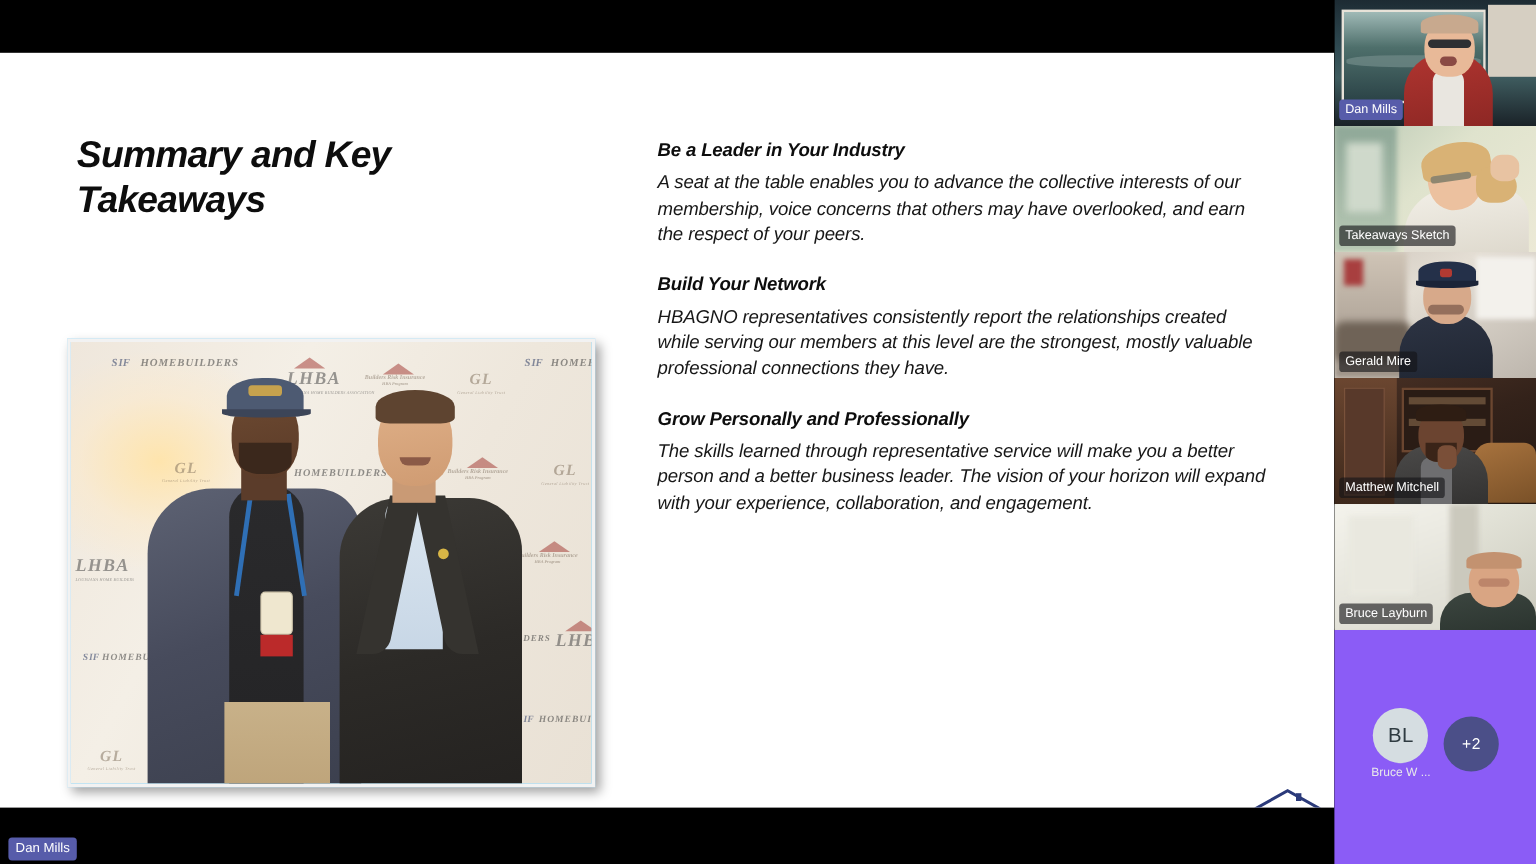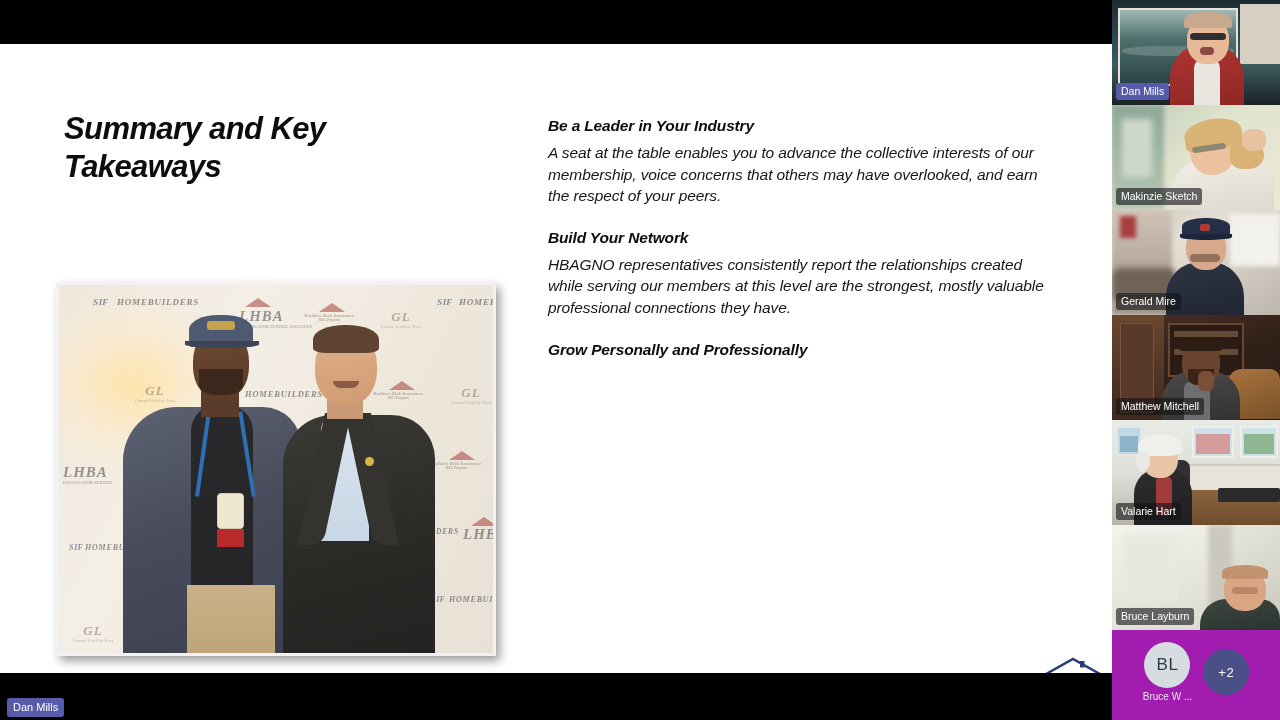--- a/index.html
+++ b/index.html
@@ -107,21 +107,21 @@
     font-size: 10.5px; line-height: 14px; color: #fff;
     background: rgba(20,20,22,0.62);
     padding: 1px 5px 2px 5px; border-radius: 3px;
     max-width: 156px; overflow: hidden; text-overflow: ellipsis; white-space: nowrap;
   }
   .tile-name.speaking { background: #575caa; }
 
   
   #avatar-row {
     position: relative; width: 168px; flex: 1 1 auto;
-    background: #a21caf; display: flex; align-items: center;
+    background: #8b5cf6; display: flex; align-items: center;
     justify-content: center; gap: 11px; padding-bottom: 6px;
   }
   .av-wrap { display:flex; flex-direction:column; align-items:center; gap:3px; }
   .avatar {
     width: 46px; height: 46px; border-radius: 50%;
     display: flex; align-items: center; justify-content: center;
     font-size: 17px; letter-spacing: .5px; font-weight: 400;
   }
   .avatar.initials { background: #d5dde1; color: #2f3b41; }
   .avatar.more { background: #4b4f88; color: #ffffff; font-size: 13px; }
@@ -222,20 +222,21 @@
         <div class="sec">
           <div class="sec-h">Be a Leader in Your Industry</div>
           <div class="sec-p">A seat at the table enables you to advance the collective interests of our membership, voice concerns that others may have overlooked, and earn the respect of your peers.</div>
         </div>
         <div class="sec">
           <div class="sec-h">Build Your Network</div>
           <div class="sec-p">HBAGNO representatives consistently report the relationships created while serving our members at this level are the strongest, mostly valuable professional connections they have.</div>
         </div>
         <div class="sec">
           <div class="sec-h">Grow Personally and Professionally</div>
+          <div class="sec-p">The skills learned through representative service will make you a better person and a better business leader. The vision of your horizon will expand with your experience, collaboration, and engagement.</div>
         </div>
       </div>
 
       <div id="hba-logo">
         <svg viewBox="0 0 124 80" width="62" height="40" aria-hidden="true">
 
           <path d="M8 36 L62 6 L116 36" fill="none" stroke="#2b3a7a" stroke-width="5"></path>
           <rect x="76" y="10" width="9" height="13" fill="#2b3a7a"></rect>
 
           <g fill="#2b3a7a" font-family="Liberation Serif, serif" font-weight="bold">
@@ -276,21 +277,21 @@
         <div class="obj" style="left:0;top:0;width:52px;height:105px;background:linear-gradient(180deg,#8fa898 0%,#b7c8b4 100%);filter:blur(2px);"></div>
         <div class="obj" style="left:10px;top:14px;width:30px;height:58px;background:#cfd9cb;filter:blur(3px);"></div>
 
         <div class="obj" style="left:58px;top:52px;width:104px;height:56px;background:linear-gradient(170deg,#f2efe7 0%,#ddd8cc 100%);border-radius:40px 24px 0 0;"></div>
         <div class="obj" style="left:78px;top:22px;width:44px;height:48px;background:#ecc19f;border-radius:46% 46% 46% 46%;transform:rotate(-12deg);"></div>
         <div class="obj" style="left:72px;top:14px;width:58px;height:30px;background:#d9b275;border-radius:50% 50% 20% 20%;transform:rotate(-10deg);"></div>
         <div class="obj" style="left:118px;top:34px;width:34px;height:30px;background:#d9b275;border-radius:40% 60% 50% 40%;"></div>
         <div class="obj" style="left:80px;top:40px;width:34px;height:6px;background:#8e8670;border-radius:3px;transform:rotate(-8deg);"></div>
         <div class="obj" style="left:130px;top:24px;width:24px;height:22px;background:#e8c3a2;border-radius:40%;"></div>
       </div>
-      <div class="tile-name">Makinzie Sketch</div>
+      <div class="tile-name">Takeaways Sketch</div>
     </div>
 
     <div class="tile">
       <div class="vid" style="background:linear-gradient(150deg,#cfc7bd 0%,#e4ded4 35%,#bdb6ad 100%);">
         <div class="obj" style="left:0;top:0;width:60px;height:105px;background:linear-gradient(180deg,#cfc4b6 0%,#9d9287 100%);filter:blur(2px);"></div>
         <div class="obj" style="left:8px;top:6px;width:16px;height:22px;background:#a83f3f;filter:blur(2px);"></div>
         <div class="obj" style="left:118px;top:4px;width:50px;height:52px;background:#f3f1ec;filter:blur(2px);"></div>
         <div class="obj" style="left:0;top:58px;width:64px;height:34px;background:#6f6357;filter:blur(3px);border-radius:8px;"></div>
 
         <div class="obj" style="left:54px;top:52px;width:78px;height:56px;background:linear-gradient(170deg,#2d3444 0%,#1f2531 100%);border-radius:34px 34px 0 0;"></div>
@@ -316,43 +317,20 @@
         <div class="obj" style="left:50px;top:56px;width:78px;height:50px;background:linear-gradient(170deg,#4b4a49 0%,#333231 100%);border-radius:30px 30px 0 0;"></div>
         <div class="obj" style="left:72px;top:66px;width:26px;height:40px;background:#6e6e70;border-radius:8px 8px 0 0;"></div>
         <div class="obj" style="left:70px;top:26px;width:38px;height:44px;background:#6b4430;border-radius:46% 46% 46% 46%;"></div>
         <div class="obj" style="left:68px;top:22px;width:42px;height:14px;background:#2e1d13;border-radius:50% 50% 10% 10%;"></div>
         <div class="obj" style="left:76px;top:54px;width:26px;height:16px;background:#3a2418;border-radius:0 0 40% 40%;"></div>
         <div class="obj" style="left:86px;top:56px;width:16px;height:20px;background:#7a4f38;border-radius:6px;"></div>
       </div>
       <div class="tile-name">Matthew Mitchell</div>
     </div>
 
-    <div class="tile">
-      <div class="vid" style="background:linear-gradient(180deg,#e9ebe6 0%,#dcdfd8 52%,#b9b4a8 100%);">
-        <div class="obj" style="left:4px;top:6px;width:26px;height:30px;background:#bfd9e6;border:2px solid #e8e6df;"></div>
-        <div class="obj" style="left:8px;top:16px;width:18px;height:16px;background:#8fb4c9;"></div>
-        <div class="obj" style="left:80px;top:6px;width:42px;height:32px;background:#cfe2ea;border:2px solid #f0eee8;"></div>
-        <div class="obj" style="left:84px;top:14px;width:34px;height:20px;background:#d59a9a;"></div>
-        <div class="obj" style="left:128px;top:6px;width:38px;height:32px;background:#cfe2ea;border:2px solid #f0eee8;"></div>
-        <div class="obj" style="left:132px;top:14px;width:30px;height:20px;background:#8fb892;"></div>
-
-        <div class="obj" style="left:70px;top:44px;width:98px;height:26px;background:#e6e3da;border-top:2px solid #cfcabd;"></div>
-        <div class="obj" style="left:62px;top:70px;width:106px;height:36px;background:linear-gradient(180deg,#8b6540 0%,#6c4b2d 100%);"></div>
-        <div class="obj" style="left:106px;top:68px;width:62px;height:14px;background:#2b2b2d;border-radius:2px;"></div>
-
-        <div class="obj" style="left:44px;top:40px;width:34px;height:46px;background:#2f3135;border-radius:8px 8px 0 0;"></div>
-
-        <div class="obj" style="left:22px;top:48px;width:58px;height:58px;background:linear-gradient(170deg,#2e2e30 0%,#1f1f21 100%);border-radius:26px 26px 0 0;"></div>
-        <div class="obj" style="left:44px;top:56px;width:16px;height:40px;background:#a23b3b;border-radius:6px;"></div>
-        <div class="obj" style="left:30px;top:20px;width:36px;height:38px;background:#e7c5a6;border-radius:46% 46% 46% 46%;"></div>
-        <div class="obj" style="left:26px;top:14px;width:44px;height:22px;background:#efefec;border-radius:50% 50% 30% 30%;"></div>
-        <div class="obj" style="left:24px;top:30px;width:14px;height:22px;background:#e8e8e4;border-radius:50%;"></div>
-      </div>
-      <div class="tile-name">Valarie Hart</div>
-    </div>
 
     <div class="tile">
       <div class="vid" style="background:linear-gradient(150deg,#efefe8 0%,#e2e2d7 42%,#c9c8bb 100%);">
         <div class="obj" style="left:0;top:0;width:110px;height:105px;background:linear-gradient(160deg,#f4f3ec 0%,#dcdbd1 100%);filter:blur(1px);"></div>
         <div class="obj" style="left:12px;top:10px;width:54px;height:66px;background:#e9e8df;filter:blur(2px);"></div>
         <div class="obj" style="left:96px;top:0;width:24px;height:105px;background:#cbc9bd;filter:blur(2px);"></div>
 
         <div class="obj" style="left:88px;top:74px;width:80px;height:34px;background:linear-gradient(170deg,#3c4640 0%,#2a332e 100%);border-radius:26px 20px 0 0;"></div>
         <div class="obj" style="left:112px;top:44px;width:42px;height:42px;background:#d9a583;border-radius:46% 46% 46% 46%;"></div>
         <div class="obj" style="left:110px;top:40px;width:46px;height:14px;background:#c39270;border-radius:50% 50% 10% 10%;"></div>

